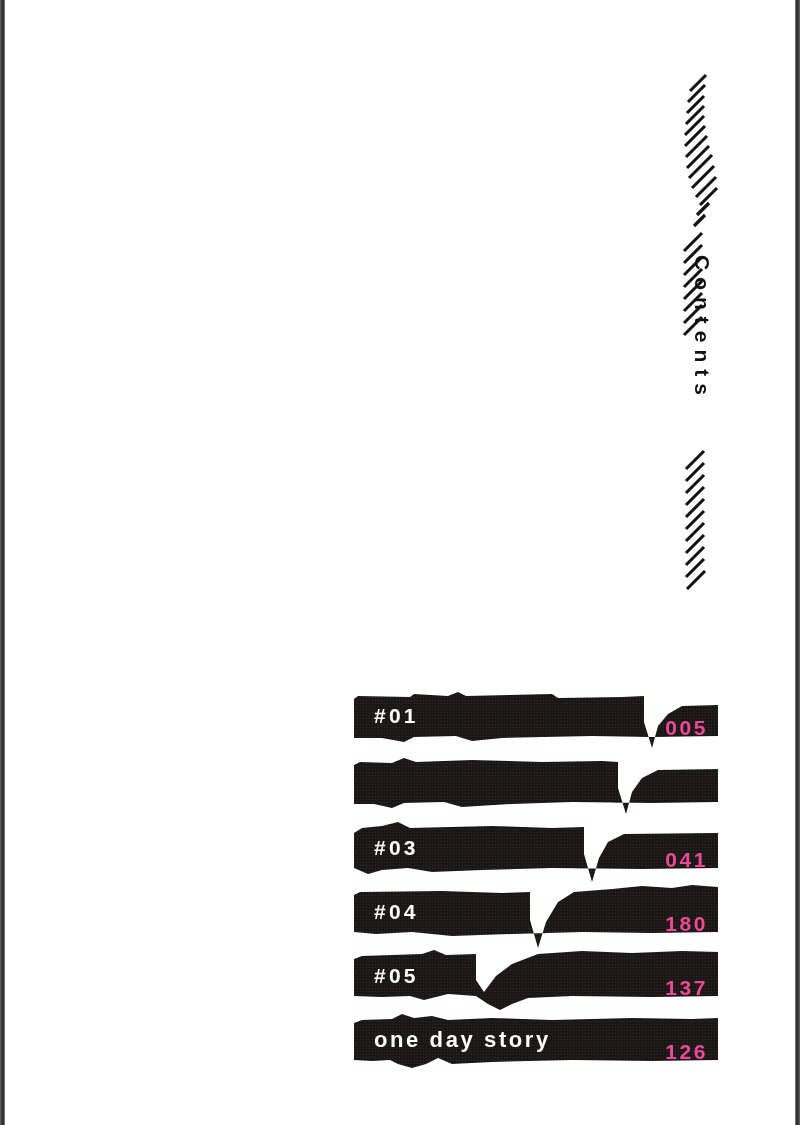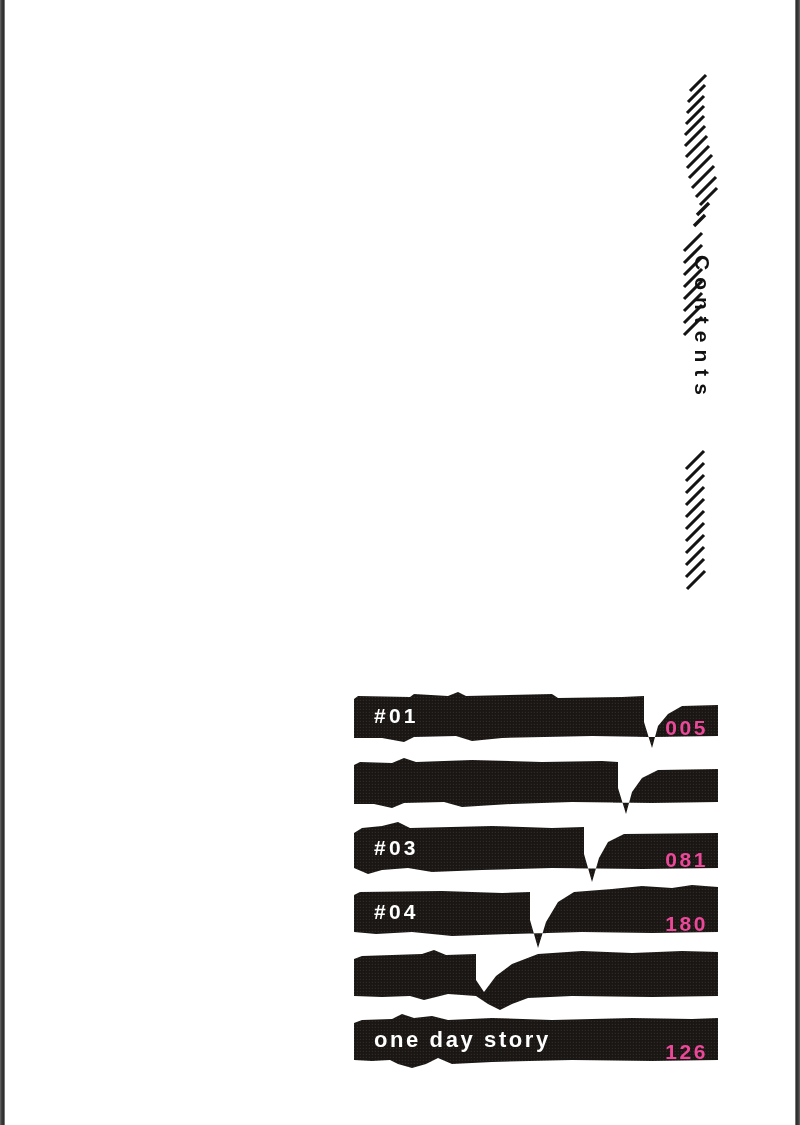--- a/index.html
+++ b/index.html
@@ -211,28 +211,32 @@
     </svg>
 
     <div class="row-text" style="top:4px;">
       <span class="row-title">#01</span>
       <span class="row-page">005</span>
     </div>
 
 
     <div class="row-text" style="top:136px;text-decoration:underline;">
       <span class="row-title">#03</span>
-      <span class="row-page">081</span>
+      <span class="row-page">041</span>
     </div>
 
     <div class="row-text" style="top:200px;">
       <span class="row-title">#04</span>
       <span class="row-page">180</span>
     </div>
 
+    <div class="row-text" style="top:264px;">
+      <span class="row-title">#05</span>
+      <span class="row-page">137</span>
+    </div>
 
     <div class="row-text" style="top:328px;">
       <span class="row-title long">one day story</span>
       <span class="row-page">126</span>
     </div>
 
   </div>
 </div>
 
 </body></html>

